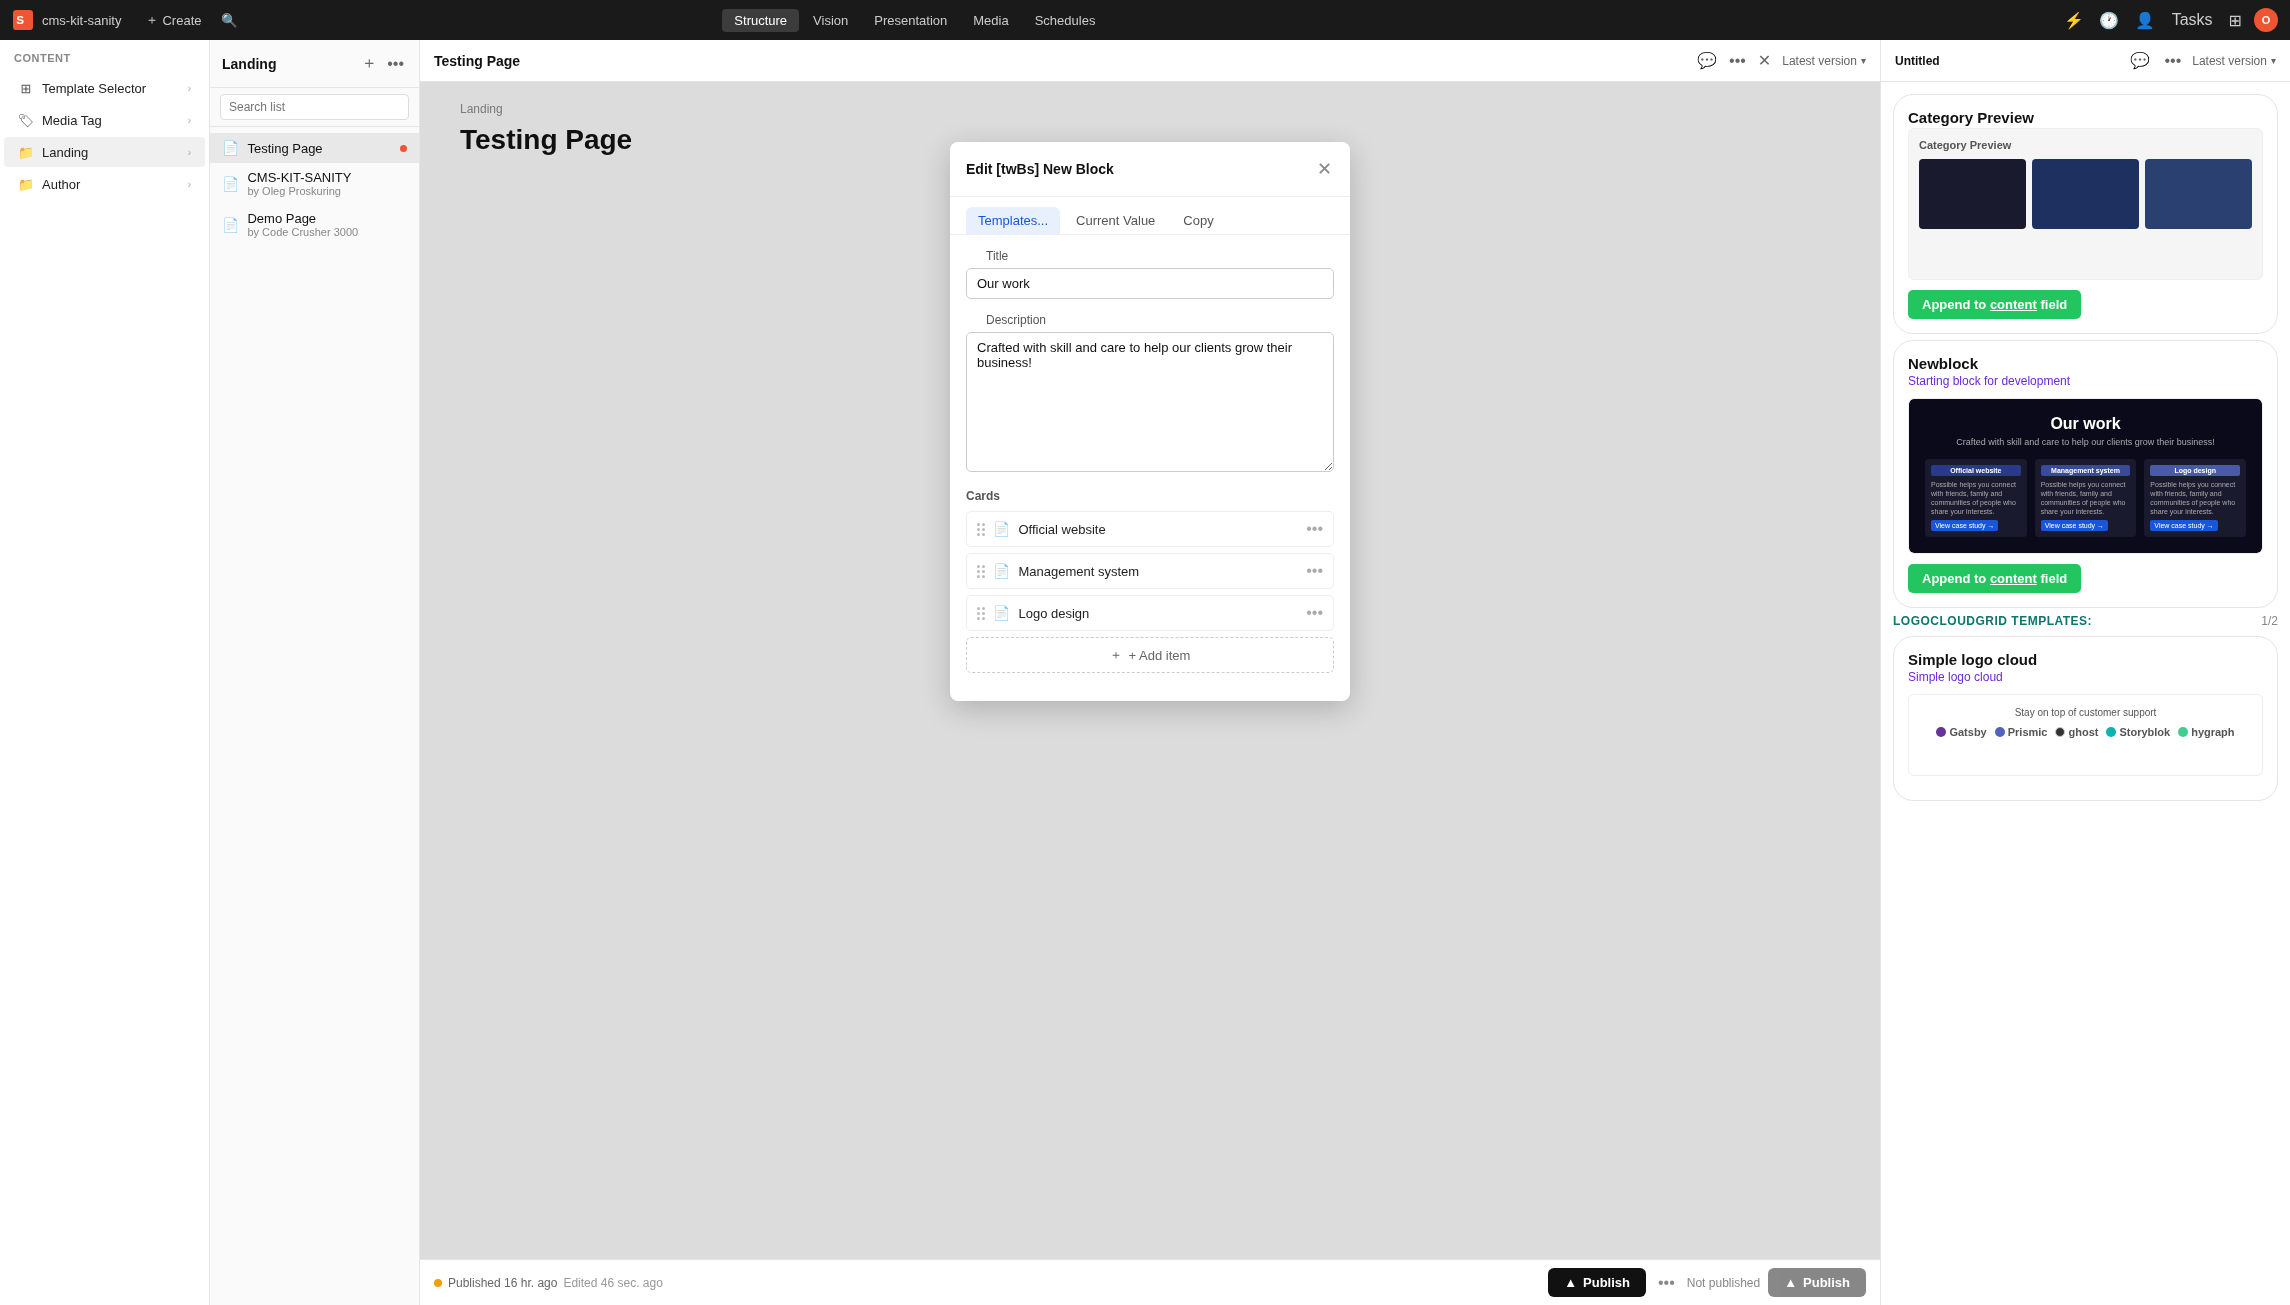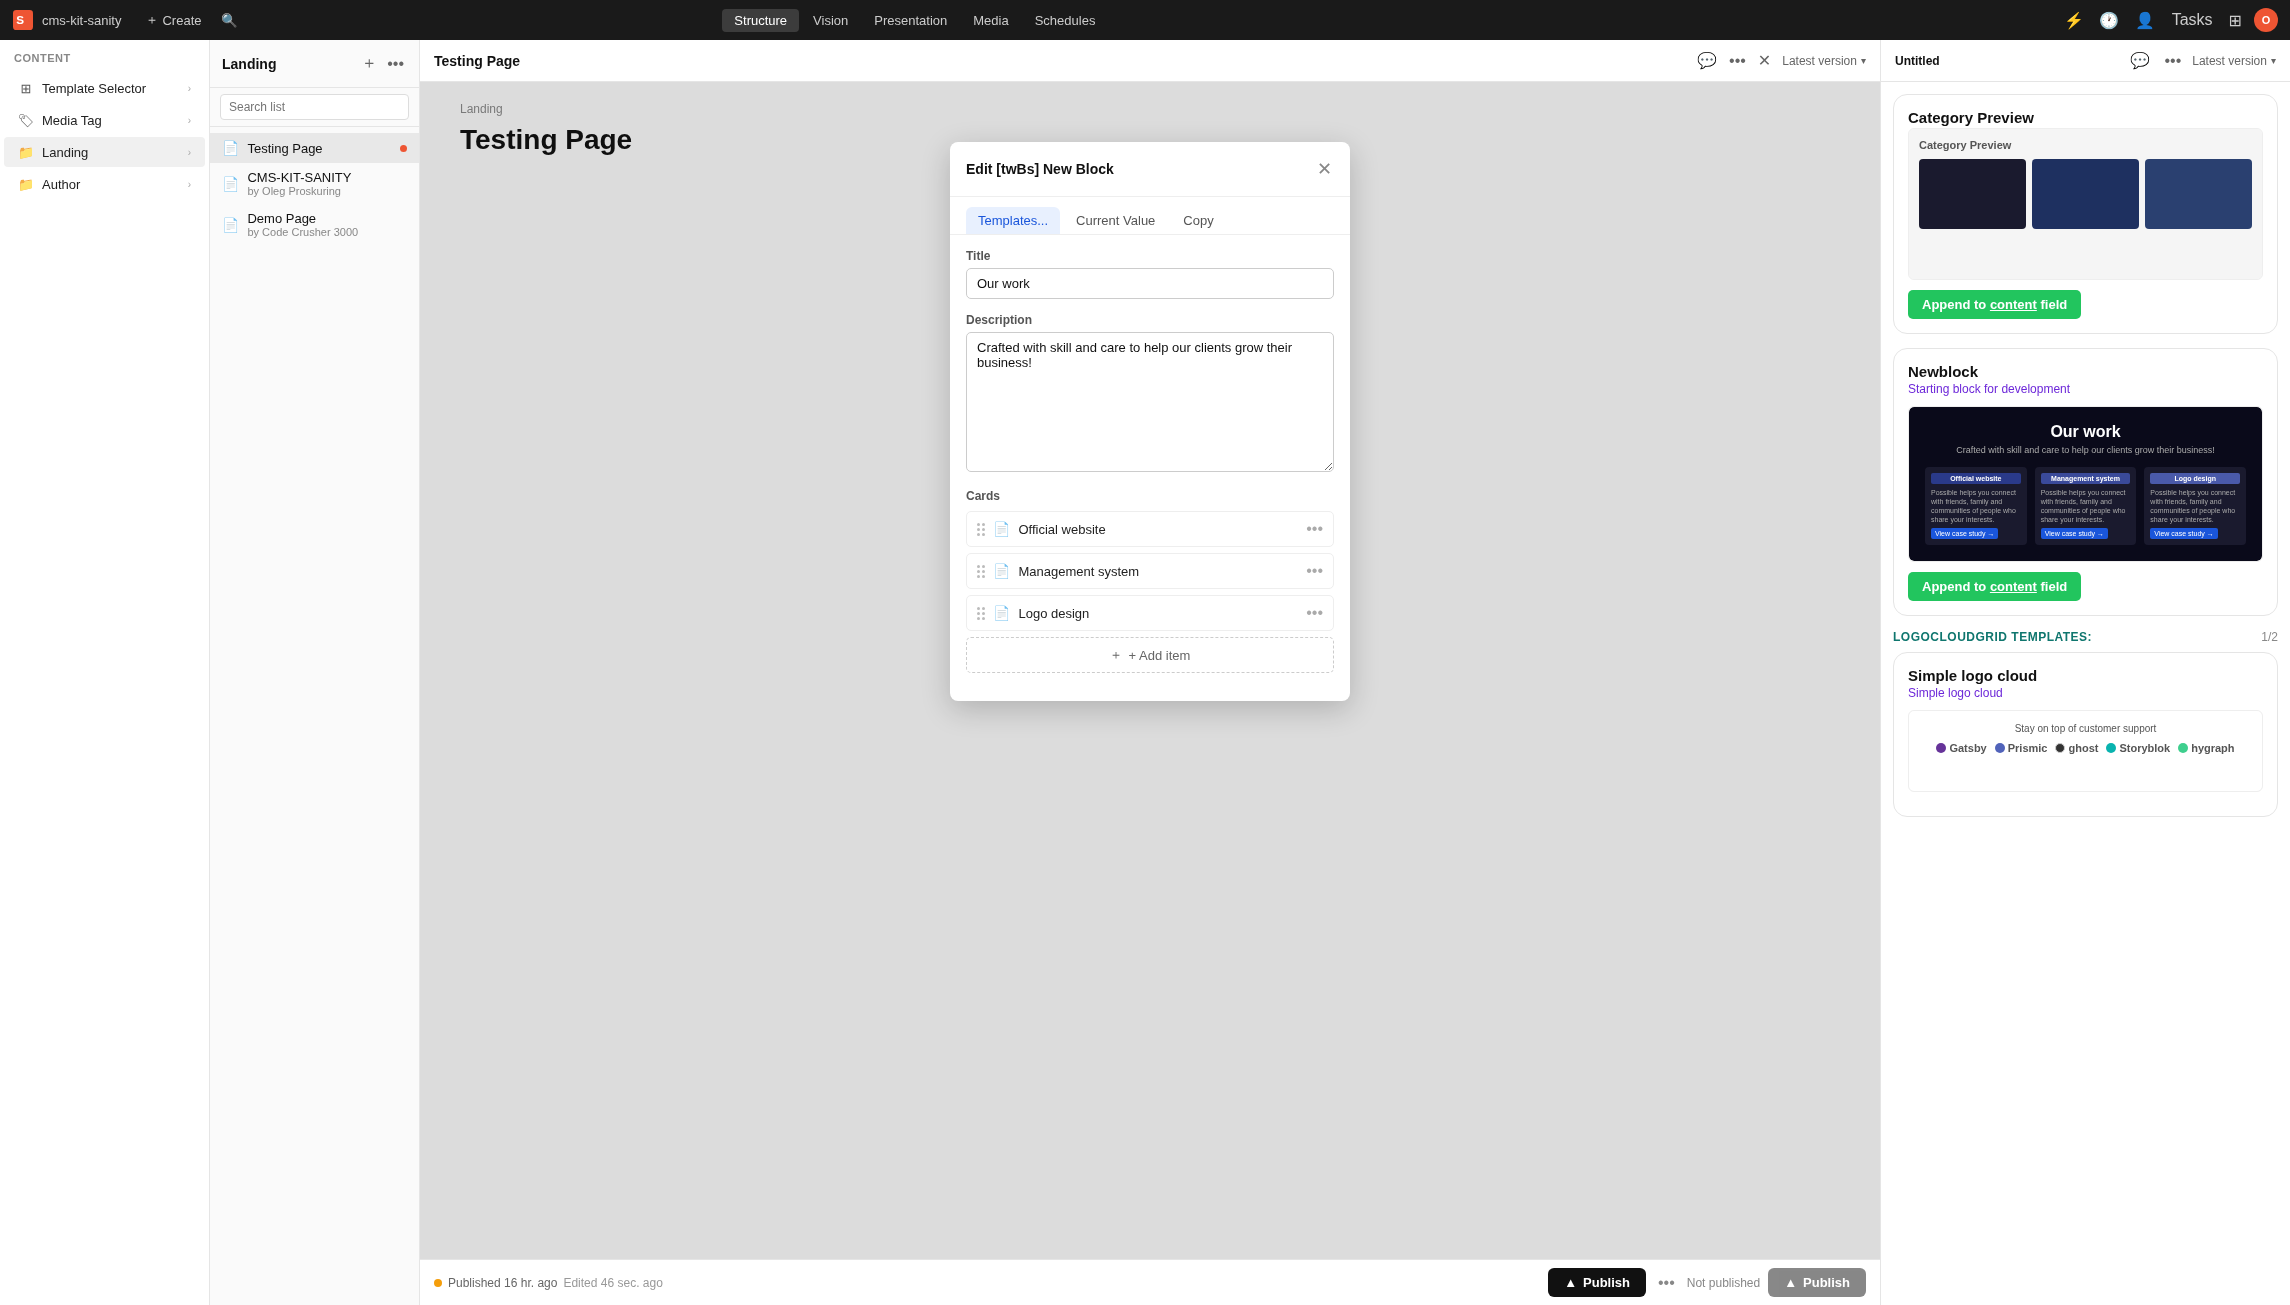--- a/index.html
+++ b/index.html
@@ -68,21 +68,21 @@
     .modal { background: #fff; border-radius: 8px; box-shadow: 0 8px 30px rgba(0,0,0,0.2); width: 400px; max-height: 580px; display: flex; flex-direction: column; }
     .modal-header { display: flex; align-items: center; padding: 14px 16px; border-bottom: 1px solid #eee; }
     .modal-header-title { font-size: 14px; font-weight: 600; flex: 1; color: #111; }
     .modal-close { background: transparent; border: none; cursor: pointer; color: #888; font-size: 18px; padding: 2px; }
     .modal-tabs { display: flex; gap: 4px; padding: 10px 16px 0; border-bottom: 1px solid #eee; }
     .modal-tab { padding: 6px 12px; border-radius: 6px 6px 0 0; font-size: 13px; cursor: pointer; border: none; background: transparent; color: #555; }
     .modal-tab.active { background: #e8f0fe; color: #1a56db; font-weight: 500; }
     .modal-tab.plain { background: transparent; color: #555; }
     .modal-body { padding: 14px 16px; flex: 1; overflow-y: auto; }
     .form-group { margin-bottom: 14px; }
-    .form-label { font-size: 12px; font-weight: 700; color: #555; margin-bottom: 5px; display: block; }
+    .form-label { font-size: 12px; font-weight: 400; color: #555; margin-bottom: 5px; display: block; margin-left: 20px; }
     .form-input { width: 100%; padding: 7px 10px; border: 1px solid #ccc; border-radius: 5px; font-size: 13px; color: #111; outline: none; background: #fff; }
     .form-textarea { width: 100%; padding: 7px 10px; border: 1px solid #ccc; border-radius: 5px; font-size: 13px; color: #111; outline: none; background: #fff; resize: vertical; min-height: 140px; font-family: inherit; }
 
     
     .cards-label { font-size: 12px; font-weight: 600; color: #555; margin-bottom: 8px; }
     .card-item { display: flex; align-items: center; padding: 8px 10px; border: 1px solid #eee; border-radius: 5px; margin-bottom: 6px; gap: 8px; background: #fff; }
     .card-icon { color: #888; font-size: 14px; }
     .card-name { flex: 1; font-size: 13px; color: #222; }
     .card-menu { background: transparent; border: none; color: #aaa; cursor: pointer; font-size: 16px; }
     .add-item-btn { display: flex; align-items: center; justify-content: center; gap: 6px; padding: 8px; border: 1px dashed #ccc; border-radius: 5px; color: #666; font-size: 13px; cursor: pointer; background: transparent; width: 100%; margin-top: 6px; }
@@ -93,21 +93,21 @@
     .status-dot { width: 8px; height: 8px; border-radius: 50%; background: #f59e0b; }
     .publish-btn { background: #111; color: #fff; border: none; border-radius: 6px; padding: 7px 16px; font-size: 13px; font-weight: 600; cursor: pointer; display: flex; align-items: center; gap: 6px; }
     .not-published { font-size: 12px; color: #888; }
     .more-btn { background: transparent; border: none; cursor: pointer; color: #888; font-size: 16px; padding: 4px; }
 
     
     .right-panel { width: 410px; background: #fff; border-left: 1px solid #e5e5e5; display: flex; flex-direction: column; }
     .right-panel-header { display: flex; align-items: center; padding: 8px 14px; border-bottom: 1px solid #e5e5e5; gap: 8px; }
     .right-panel-title { font-size: 12px; font-weight: 600; flex: 1; color: #111; }
     .right-panel-body { flex: 1; overflow-y: auto; padding: 12px; }
-    .template-card { border: 1px solid #e5e5e5; border-radius: 14px; padding: 14px; margin-bottom: 14px; background: #fff; }
+    .template-card { border: 1px solid #e5e5e5; border-radius: 20px; padding: 14px; margin-bottom: 6px; background: #fff; }
     .template-card-title { font-size: 15px; font-weight: 700; color: #111; margin-bottom: 2px; }
     .template-card-sub { font-size: 12px; color: #6d28d9; margin-bottom: 10px; }
     .template-preview { width: 100%; border-radius: 6px; overflow: hidden; border: 1px solid #eee; margin-bottom: 10px; background: #f8f8f8; }
     .append-btn { background: #22c55e; color: #fff; border: none; border-radius: 5px; padding: 7px 14px; font-size: 13px; font-weight: 600; cursor: pointer; }
     .append-btn .content-highlight { font-weight: 700; text-decoration: underline; }
 
     
     .category-preview-mock { background: #f5f5f5; padding: 10px; min-height: 150px; border-radius: 5px; }
     .category-preview-title { font-size: 11px; color: #555; margin-bottom: 8px; font-weight: 600; }
     .category-cards-row { display: flex; gap: 6px; margin-bottom: 8px; }

